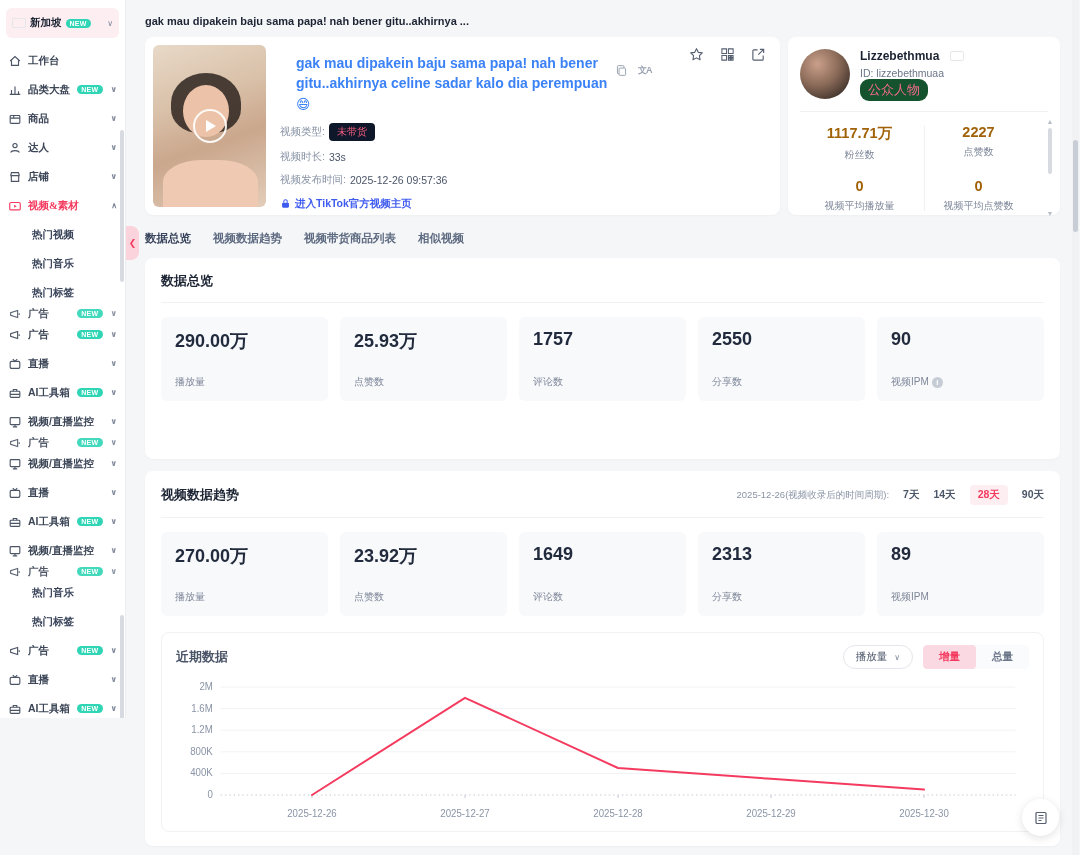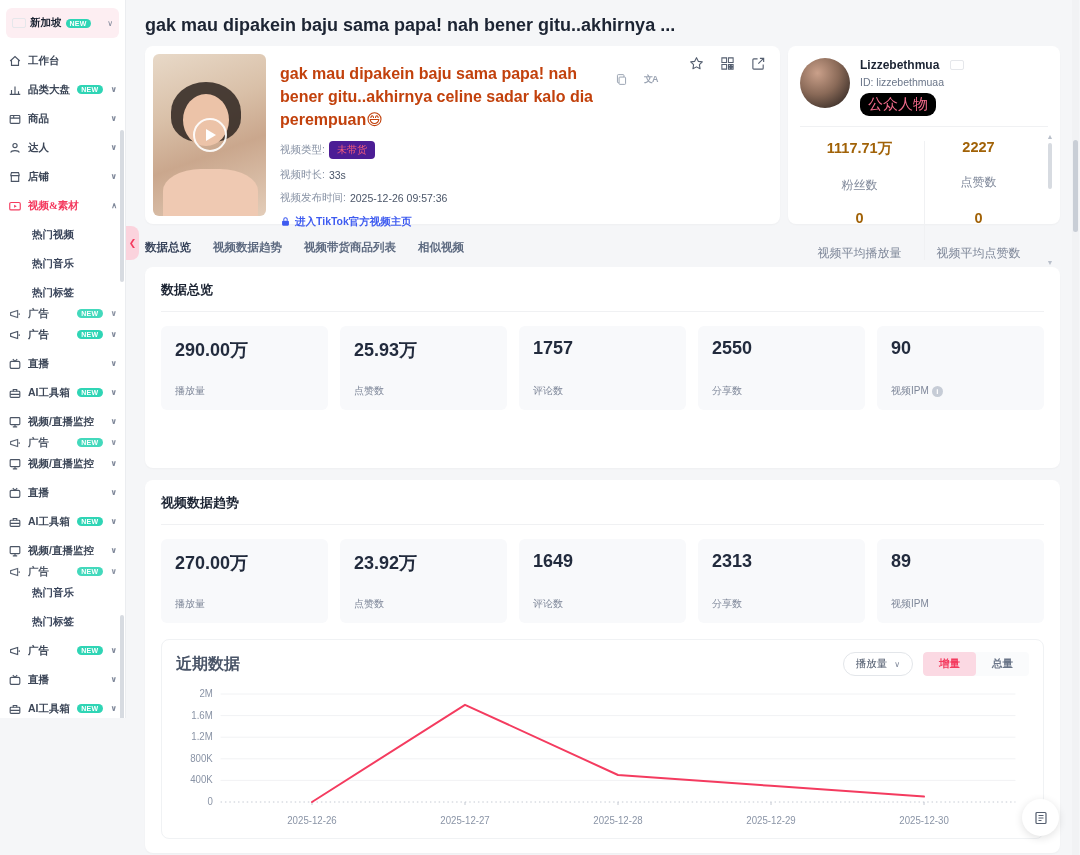--- a/index.html
+++ b/index.html
@@ -27,55 +27,55 @@
   .nav-item.active .nicon { color:#f43b5f; }
   .nav-item.sub { padding-left:26px; font-weight:bold; color:#39445a; }
   .nav-item.clipped { height:13px; overflow:hidden; opacity:.9; }
   .sb-thumb { position:absolute; right:1px; width:4px; background:#d7dbe1; border-radius:2px; }
   .collapse-handle { position:absolute; left:126px; top:226px; width:13px; height:34px; background:#fbd3dd; border-radius:0 8px 8px 0; display:flex; align-items:center; justify-content:center; color:#f43b5f; font-size:9px; cursor:pointer; z-index:6; }
 
   
   .content { position:absolute; left:127px; top:0; width:940px; height:855px; padding:9px 7px 0 18px; overflow:hidden; }
   .crumbs { font-size:10.5px; color:#9aa3b2; display:flex; gap:6px; align-items:center; }
   .crumbs .cur { color:#4a5568; }
-  .page-title { margin-top:6px; font-size:18px; font-weight:bold; color:#1c2433; }
+  .page-title { margin-top:6px; font-size:11px; font-weight:bold; color:#1c2433; }
 
   .toprow { display:flex; gap:8px; margin-top:10px; }
   .vcard { flex:1; background:#fff; border-radius:8px; padding:8px; height:178px; display:flex; position:relative; box-shadow:0 1px 2px rgba(0,0,0,.03); }
   .thumb { width:113px; height:162px; border-radius:6px; flex:none; position:relative; background:linear-gradient(160deg,#e8d9c8 0%,#d9c0a8 35%,#caa78d 60%,#e3cdb9 100%); overflow:hidden; }
   .thumb .hair { position:absolute; left:18px; top:28px; width:70px; height:60px; border-radius:50% 50% 40% 40%; background:#2e2420; opacity:.85; }
   .thumb .face { position:absolute; left:30px; top:40px; width:46px; height:52px; border-radius:50%; background:#ecc3a8; }
   .thumb .shirt { position:absolute; left:10px; bottom:-8px; width:95px; height:55px; border-radius:40% 40% 0 0; background:#efc9b2; }
   .play { position:absolute; left:50%; top:50%; transform:translate(-50%,-50%); width:34px; height:34px; border:2px solid rgba(255,255,255,.9); border-radius:50%; display:flex; align-items:center; justify-content:center; }
   .play i { display:block; width:0; height:0; border-left:10px solid #fff; border-top:6px solid transparent; border-bottom:6px solid transparent; margin-left:3px; }
   .vinfo { padding:8px 0 0 14px; flex:1; }
-  .vtitle { font-size:16px; font-weight:bold; color:#c2410c; line-height:1.45; width:320px; }
-  .title-icons { position:absolute; left:470px; top:27px; display:flex; gap:16px; color:#9aa3b2; }
+  .vtitle { font-size:14px; font-weight:bold; color:#3b82f6; line-height:1.45; width:320px;margin-left:16px; }
+  .title-icons { position:absolute; left:470px; top:27px; display:flex; gap:10px; color:#9aa3b2; }
   .title-icons svg { width:13px; height:13px; display:block; }
   .tr-icon { font-size:9px; font-weight:bold; color:#9aa3b2; letter-spacing:-1px; }
   .corner-icons { position:absolute; right:14px; top:10px; display:flex; gap:16px; color:#555f70; }
   .corner-icons svg { width:15px; height:15px; display:block; }
   .meta { display:flex; align-items:center; margin-top:9px; font-size:10.5px; }
   .meta .ml { color:#8a94a6; margin-right:4px; }
   .meta .mv { color:#4a5568; }
-  .pill-pink { background:#4c1d95; color:#f05c7e; font-size:10px; padding:2px 8px; border-radius:4px; }
+  .pill-pink { background:#0f172a; color:#f05c7e; font-size:10px; padding:2px 8px; border-radius:4px; }
   .vlink { display:flex; align-items:center; gap:4px; margin-top:10px; color:#3e5bf0; font-size:10.5px; font-weight:bold; cursor:pointer; }
   .vlink svg { width:11px; height:11px; display:block; }
 
   .pcard { width:272px; background:#fff; border-radius:8px; padding:12px 12px 8px 12px; height:178px; flex:none; box-shadow:0 1px 2px rgba(0,0,0,.03); }
   .phead { display:flex; gap:10px; }
   .avatar { width:50px; height:50px; border-radius:50%; flex:none; background:radial-gradient(circle at 35% 30%, #caa08a 0%, #8a6a58 45%, #3a2e28 85%); }
   .pname { font-size:12px; font-weight:bold; display:flex; align-items:center; gap:11px; }
   .pid { font-size:10.5px; color:#6b7689; margin-top:4px; }
-  .ptag { display:inline-block; margin-top:5px; background:#000000; color:#f06a8a; font-size:15px; padding:2px 8px; border-radius:9px; }
+  .ptag { display:inline-block; background:#14532d; color:#f06a8a; font-size:13px; padding:2px 8px; border-radius:9px; }
   .pdiv { border-top:1px solid #f0f1f3; margin:10px 0 0 0; }
   .pstats { position:relative; display:grid; grid-template-columns:1fr 1fr; row-gap:16px; text-align:center; padding:12px 10px 0 0; }
   .pstats .vline { position:absolute; left:50%; top:14px; bottom:2px; border-left:1px solid #f0f1f3; }
   .pv { font-size:14.5px; font-weight:bold; color:#a16207; }
-  .pl { font-size:12px; color:#7e8799; margin-top:19px; }
+  .pl { font-size:10px; color:#7e8799; margin-top:5px; }
   .mini-scroll { position:absolute; right:-6px; top:6px; bottom:-4px; width:8px; display:flex; flex-direction:column; align-items:center; }
   .mini-scroll .tri { color:#b8bfca; font-size:7px; line-height:7px; }
   .mini-scroll .mthumb { width:4px; flex:none; height:46px; background:#d7dbe1; border-radius:2px; margin-top:3px; }
   .mini-scroll .sp { flex:1; }
 
   .tabs { display:flex; gap:22px; margin-top:16px; font-size:11.5px; font-weight:bold; color:#5d6a80; }
   .tabs .tab { cursor:pointer; }
   .tabs .tab.on { color:#39455c; }
 
   .panel { background:#fff; border-radius:8px; margin-top:12px; padding:14px 16px; box-shadow:0 1px 2px rgba(0,0,0,.03); }
@@ -89,21 +89,21 @@
 
   .trend-head { display:flex; align-items:center; justify-content:space-between; border-bottom:1px solid #f0f1f3; padding-bottom:12px; }
   .trend-head .ttl { font-size:13px; font-weight:bold; }
   .period { display:flex; align-items:center; gap:14px; font-size:10.5px; color:#4a5568; }
   .period .plabel { color:#8a94a6; font-size:9.5px; }
   .period .pbtn { cursor:pointer; font-weight:bold; }
   .period .pbtn.on { background:#fdeef2; color:#f43b5f; padding:3px 8px; border-radius:4px; }
 
   .chart-wrap { border:1px solid #f0f2f4; border-radius:8px; margin-top:16px; padding:12px 14px 6px 14px; }
   .chart-bar { display:flex; align-items:center; justify-content:space-between; }
-  .chart-bar .cttl { font-size:16px; font-weight:bold; color:#4a5568; }
+  .chart-bar .cttl { font-size:13px; font-weight:bold; color:#4a5568; }
   .chart-ctrls { display:flex; align-items:center; gap:10px; }
   .select-pill { display:flex; align-items:center; gap:5px; border:1px solid #e3e6ea; border-radius:14px; padding:4px 12px; font-size:10.5px; color:#4a5568; background:#fff; cursor:pointer; }
   .seg { display:flex; background:#fafbfc; border-radius:4px; overflow:hidden; }
   .seg .sbtn { padding:5px 16px; font-size:10.5px; color:#6b7689; cursor:pointer; font-weight:bold; }
   .seg .sbtn.on { background:#fbd9e3; color:#f43b5f; border-radius:4px; }
   svg.chart { display:block; width:100%; height:150px; margin-top:6px; }
 
   .fab { position:absolute; left:1022px; top:799px; width:37px; height:37px; border-radius:50%; background:#fff; box-shadow:0 2px 8px rgba(0,0,0,.12); display:flex; align-items:center; justify-content:center; color:#555f70; cursor:pointer; z-index:8; }
   .fab svg { width:16px; height:16px; }
   .page-scroll { position:absolute; right:1px; top:0; bottom:0; width:7px; background:#f1f2f4; z-index:9; }
@@ -511,20 +511,27 @@
             <span>视频IPM</span>
             <i class="info-i">i</i>
           </span>
       </div>
     </div>
   </div>
 
   <div class="panel">
     <div class="trend-head">
       <span class="ttl">视频数据趋势</span>
+      <div class="period">
+        <span class="plabel">2025-12-26(视频收录后的时间周期):</span>
+        <span class="pbtn">7天</span>
+        <span class="pbtn">14天</span>
+        <span class="pbtn on">28天</span>
+        <span class="pbtn">90天</span>
+      </div>
     </div>
     <div class="cards">
       <div class="scard">
         <span class="sv">270.00万</span>
         <span class="sl">播放量</span>
       </div>
       <div class="scard">
         <span class="sv">23.92万</span>
         <span class="sl">点赞数</span>
       </div>

